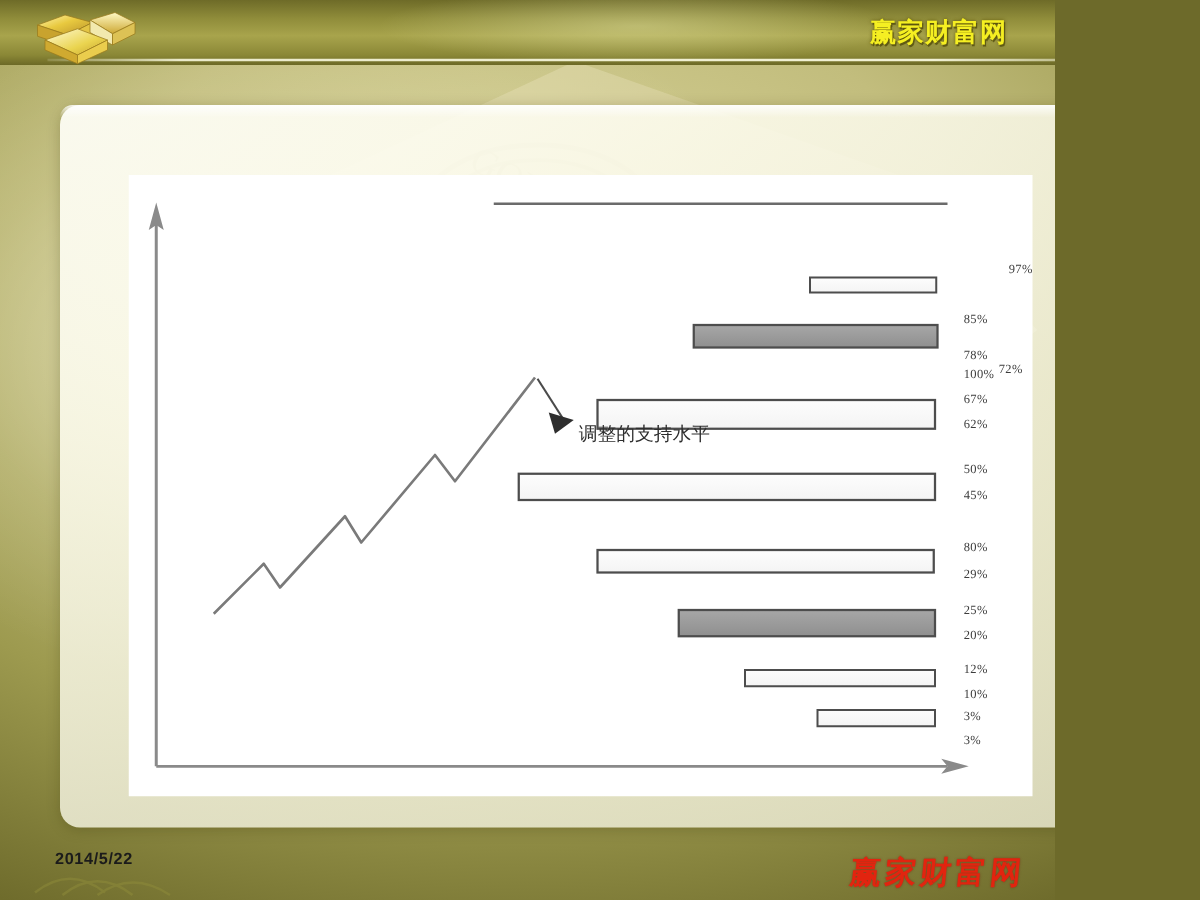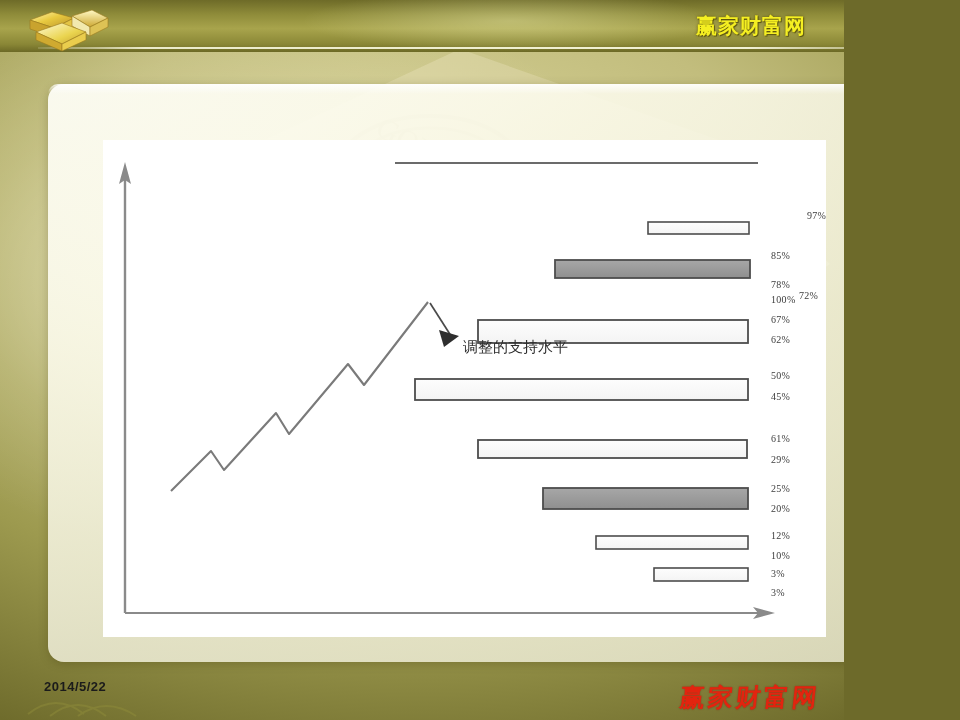--- a/index.html
+++ b/index.html
@@ -212,21 +212,21 @@
     <div class="pct" style="left:668px;top:90px;margin-top:20px;">85%</div>
     <div class="pct" style="left:668px;top:111px;margin-top:28px;">78%</div>
     <div class="pct" style="left:696px;top:131px;margin-top:19px;">72%</div>
 
     <div class="pct" style="left:668px;top:174px;">67%</div>
     <div class="pct" style="left:668px;top:194px;">62%</div>
 
     <div class="pct" style="left:668px;top:230px;">50%</div>
     <div class="pct" style="left:668px;top:251px;">45%</div>
 
-    <div class="pct" style="left:668px;top:293px;">61%</div>
+    <div class="pct" style="left:668px;top:293px;">80%</div>
     <div class="pct" style="left:668px;top:314px;">29%</div>
 
     <div class="pct" style="left:668px;top:343px;">25%</div>
     <div class="pct" style="left:668px;top:363px;">20%</div>
 
     <div class="pct" style="left:668px;top:390px;">12%</div>
     <div class="pct" style="left:668px;top:410px;">10%</div>
     <div class="pct" style="left:668px;top:428px;">3%</div>
     <div class="pct" style="left:668px;top:447px;">3%</div>
   </div>

